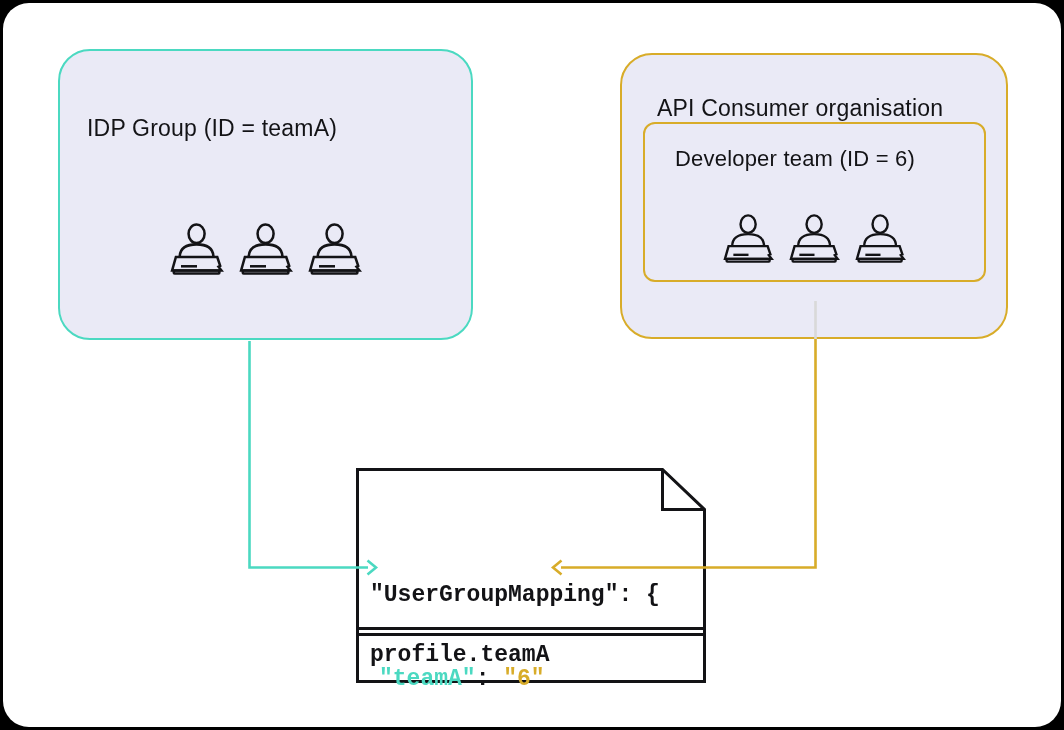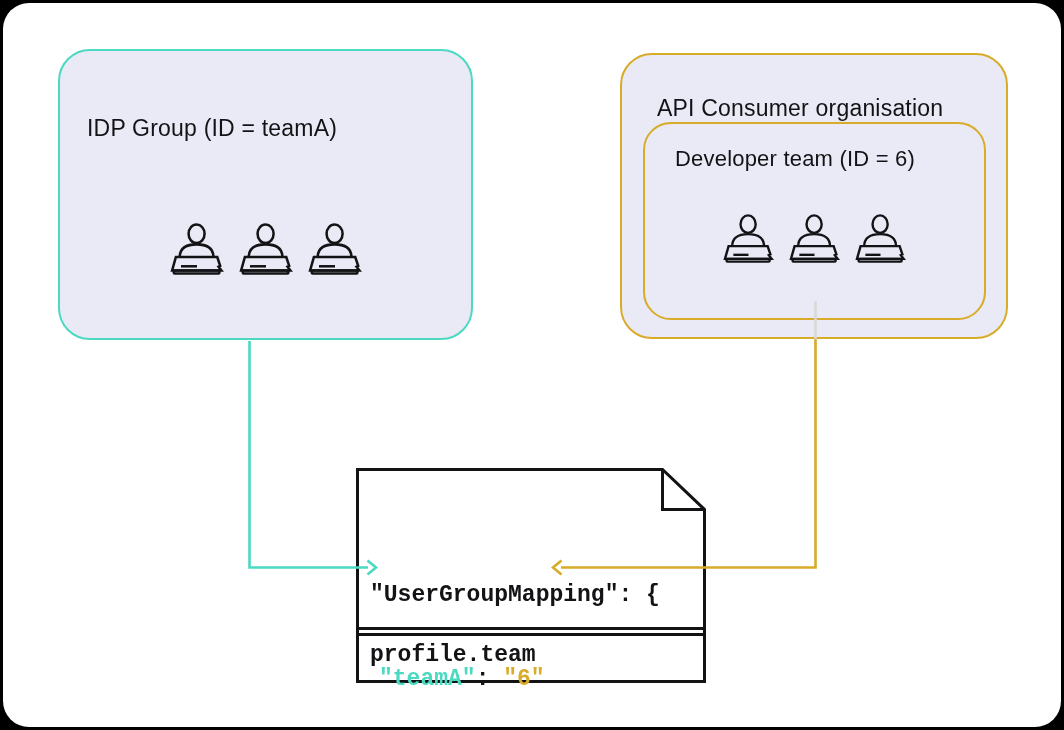--- a/index.html
+++ b/index.html
@@ -27,21 +27,21 @@
     background:var(--panel);border-radius:32px;
   }
   .panel.teal{border:2.5px solid var(--teal);}
   .panel.gold{border:2.5px solid var(--gold);}
   .panel-title{
     position:absolute;color:var(--ink);
     font-size:23px;font-weight:500;letter-spacing:0.2px;white-space:nowrap;
   }
   #idp-box{left:58px;top:49px;width:415px;height:291px;}
   #api-box{left:620px;top:53px;width:388px;height:286px;}
-  #dev-box{left:643px;top:122px;width:343px;height:198px;border-radius:28px;padding-left:37px;}
+  #dev-box{left:643px;top:122px;width:343px;height:160px;border-radius:12px;padding-left:37px;}
   .icons-row{
     position:absolute;left:0;right:0;display:flex;
     justify-content:center;align-items:flex-end;gap:15px;
   }
   #idp-box .icons-row{top:168px;}
   #dev-box .icons-row{top:86px;}
   .person-icon{display:block;}
   .person-icon *{stroke:var(--ink);stroke-width:3;fill:none;}
   
   .doc{position:absolute;left:356px;top:468px;width:350px;height:215px;}
@@ -138,21 +138,21 @@
       <path class="doc-outline" d="M 1.5 1.5 L 306.5 1.5 L 348.5 41.5 L 348.5 213.5 L 1.5 213.5 Z"></path>
       <path class="doc-line" d="M 306.5 1.5 L 306.5 41.5 L 348.5 41.5"></path>
       <path class="doc-line" d="M 1.5 160.5 H 348.5"></path>
       <path class="doc-line" d="M 1.5 166.5 H 348.5"></path>
     </svg>
     <div class="code">
       <div>"UserGroupMapping": {</div>
       <div class="indent"><span class="key">"teamA"</span><span>: </span><span class="val">"6"</span></div>
       
     </div>
-    <div class="filename">profile.team</div>
+    <div class="filename">profile.teamA</div>
   </div>
 
   <svg class="connectors" width="1064" height="730" viewBox="0 0 1064 730">
     <path class="stub-line" d="M 815.5 301 V 339"></path>
     <path class="teal-line" d="M 249.5 341 V 567.5 H 368"></path>
     <path class="teal-line" d="M 367.5 560.5 L 376 567.5 L 367.5 574.5"></path>
     <path class="gold-line" d="M 815.5 339 V 567.5 H 561"></path>
     <path class="gold-line" d="M 561.5 560.5 L 553 567.5 L 561.5 574.5"></path>
   </svg>
 </div>

